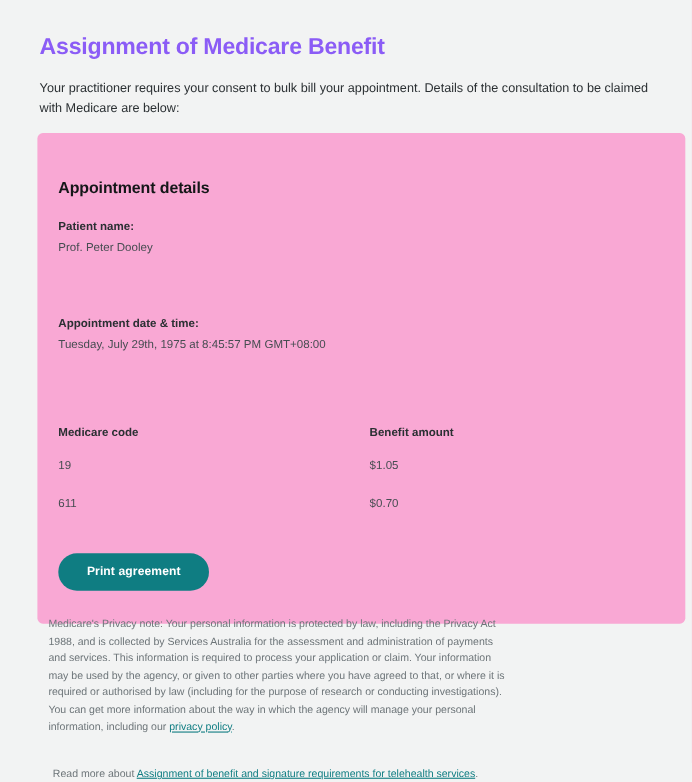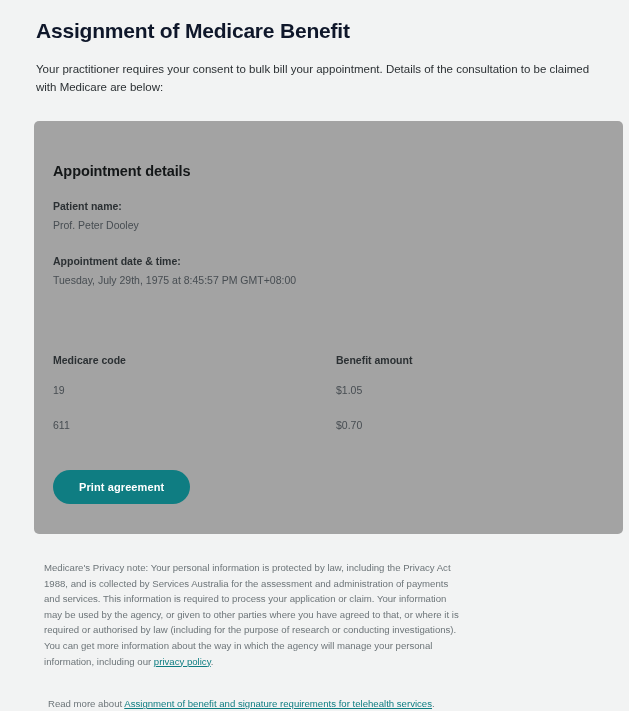--- a/index.html
+++ b/index.html
@@ -26,38 +26,38 @@
 
   
   .page-header {
     padding: 18px 36px 0 36px;
   }
   .page-title {
     font-size: 21px;
     line-height: 26px;
     font-weight: bold;
     letter-spacing: -0.2px;
-    color: #0f172a;
-    margin: 0 0 16px 0;
+    color: #8b5cf6;
+    margin: 12px 0 16px 0;
   }
   .intro-text {
     font-size: 11.5px;
     line-height: 18px;
     color: #2b3033;
     margin: 0;
     max-width: 592px;
   }
 
   
   .card {
     position: absolute;
     left: 34px;
     top: 121px;
     width: 589px;
-    background: #a3a3a3;
+    background: #f9a8d4;
     border-radius: 5px;
     padding: 40px 19px 30px 19px;
   }
   .card-inner {
     padding: 0 0 0 0;
   }
 
   .section-heading {
     font-size: 14.5px;
     line-height: 20px;
@@ -66,20 +66,21 @@
     margin: 0 0 17px 0;
     letter-spacing: -0.1px;
   }
 
   
   .details-grid {
     display: grid;
     grid-template-columns: 283px 1fr;
     column-gap: 0;
     row-gap: 0;
+    gap: 33px;
   }
   .detail-block {
     margin-bottom: 20px;
   }
   .detail-block:last-child { margin-bottom: 0; }
   .detail-label {
     font-size: 10.5px;
     line-height: 16px;
     font-weight: bold;
     color: #2b3033;

